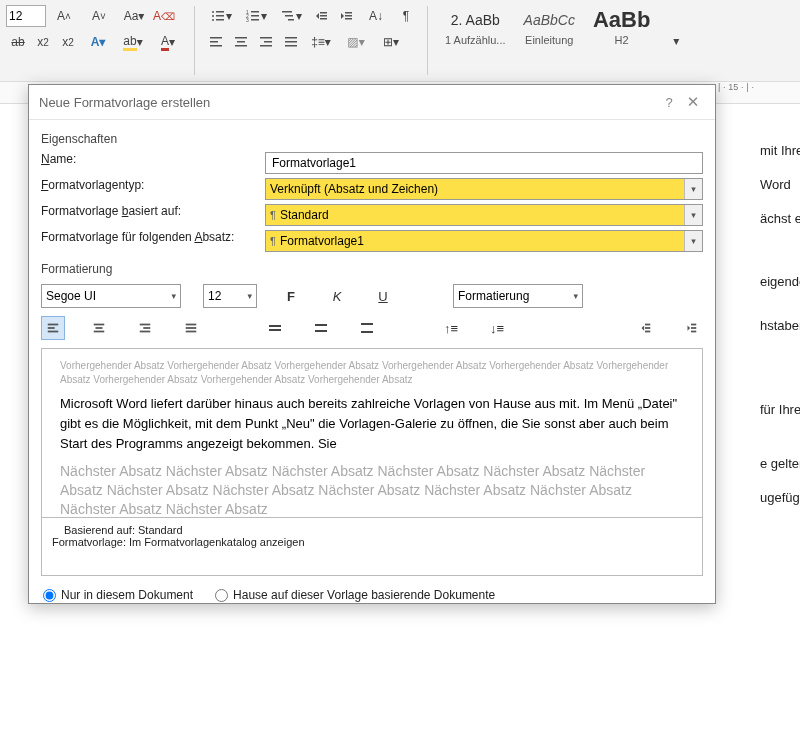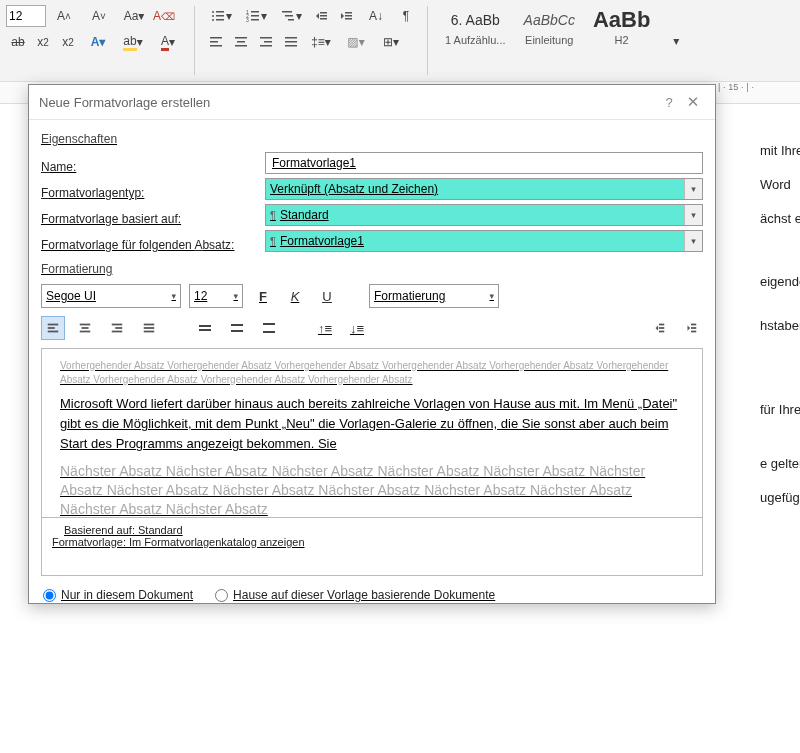--- a/index.html
+++ b/index.html
@@ -19,31 +19,31 @@
 .style-name { font-size: 11px; color: #585858; }
 .ruler { height: 22px; background: #fafafa; border-bottom: 1px solid #ddd; font-size: 9px; color: #777; padding-left: 700px; white-space: nowrap; }
 .doc-bg { position: absolute; left: 0; right: 0; top: 104px; bottom: 0; background: #fff; padding: 30px 20px 10px 760px; font-size: 13px; color: #222; line-height: 2.6; }
 .doc-bg .frags { white-space: nowrap; }
 
 .dialog { position: absolute; left: 28px; top: 84px; width: 688px; height: 520px; background: #fff; border: 1px solid #888; box-shadow: 0 4px 16px rgba(0,0,0,0.25); display: flex; flex-direction: column; }
 .dlg-title { display: flex; align-items: center; padding: 8px 10px; border-bottom: 1px solid #e5e5e5; }
 .dlg-title span { flex: 1; font-size: 13px; color: #666; }
 .dlg-title .qh { width: 24px; text-align: center; color: #888; cursor: pointer; font-size: 13px; }
 .dlg-title .close { width: 24px; text-align: center; color: #888; cursor: pointer; font-size: 15px; }
-.dlg-body { flex: 1; padding: 8px 12px; overflow: hidden; text-decoration: underline; }
+.dlg-body { flex: 1; padding: 8px 12px; overflow: hidden; }
 .section-label { font-size: 12px; color: #444; margin: 4px 0 6px; }
-.prop-row { display: flex; align-items: flex-end; margin: 4px 0; gap: 14px; }
+.prop-row { display: flex; align-items: flex-start; margin: 4px 0; gap: 14px; }
 .prop-row label { font-size: 12px; color: #222; width: 210px; }
 .prop-row label u { text-decoration: underline; }
 .txt-input { flex: 1; height: 22px; font-size: 12px; padding: 0 6px; border: 1px solid #999; background: #fff; }
-.combo { flex: 1; height: 22px; font-size: 12px; border: 1px solid #999; background: #5eead4; display: flex; align-items: center; padding: 0 4px; position: relative; cursor: pointer; }
+.combo { flex: 1; height: 22px; font-size: 12px; border: 1px solid #999; background: #fde047; display: flex; align-items: center; padding: 0 4px; position: relative; cursor: pointer; }
 .combo .para-icon { font-size: 11px; color: #666; margin-right: 4px; }
 .combo .arrow { position: absolute; right: 0; top: 0; bottom: 0; width: 18px; border-left: 1px solid #bbb; display: flex; align-items: center; justify-content: center; font-size: 9px; color: #555; background: #f0f0f0; }
 
-.fmt-bar { display: flex; gap: 8px; align-items: center; margin: 8px 0; }
+.fmt-bar { display: flex; gap: 22px; align-items: center; margin: 8px 0; }
 .fmt-combo { height: 24px; border: 1px solid #999; background: #fff; font-size: 12px; padding: 0 4px; display: flex; align-items: center; position: relative; cursor: pointer; }
 .fmt-combo .arrow { margin-left: auto; font-size: 9px; color: #555; padding-left: 6px; }
 .fmt-btn { width: 24px; height: 24px; display: flex; align-items: center; justify-content: center; font-size: 13px; color: #333; cursor: pointer; border: 1px solid transparent; }
 .fmt-btn.active { background: #d4e6f8; border: 1px solid #8ab4e0; }
 
 .preview-box { border: 1px solid #bbb; height: 170px; padding: 10px 18px; overflow: hidden; font-size: 10px; }
 .preview-ghost { color: #aaa; font-size: 10px; line-height: 1.35; margin-bottom: 8px; }
 .preview-sample { color: #000000; font-size: 13px; line-height: 1.55; margin: 6px 0; }
 .preview-ghost2 { color: #aaa; font-size: 14px; line-height: 1.35; margin-top: 8px; }
 .info-box { border: 1px solid #bbb; border-top: none; padding: 6px 10px; font-size: 11px; height: 58px; color: #222; }
@@ -154,21 +154,21 @@
           </svg>
         </div>
       <div class="rb wide">‡≡▾</div>
       <div class="rb wide" style="color:#888">▨▾</div>
       <div class="rb wide">⊞▾</div>
     </div>
   </div>
   <div class="divider"></div>
   <div class="styles-gallery">
     <div class="style-item">
-      <div class="style-preview">6. AaBb</div>
+      <div class="style-preview">2. AaBb</div>
       <div class="style-name">1 Aufzählu...</div>
     </div>
     <div class="style-item">
       <div class="style-preview" style="font-style:italic;color:#555">AaBbCc</div>
       <div class="style-name">Einleitung</div>
     </div>
     <div class="style-item">
       <div class="style-preview" style="font-weight:bold;font-size:22px">AaBb</div>
       <div class="style-name">H2</div>
     </div>

